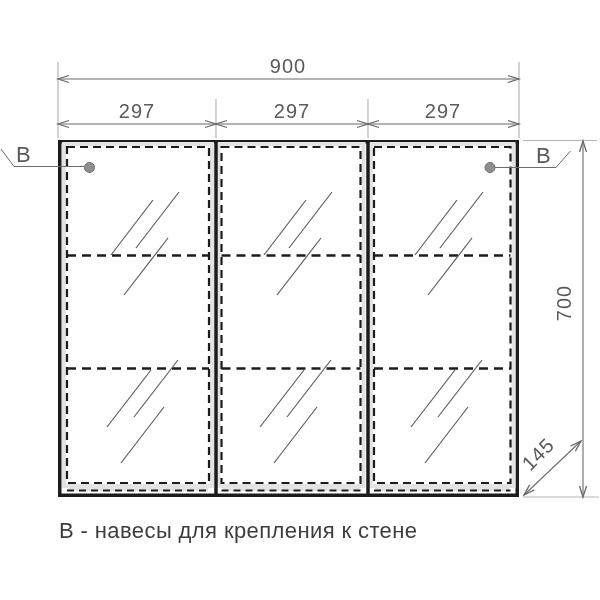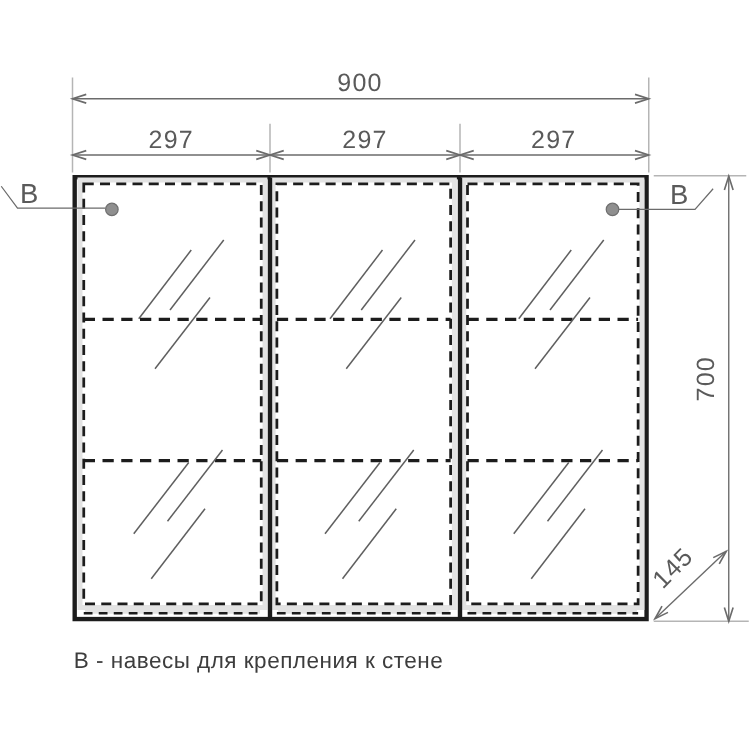--- a/index.html
+++ b/index.html
@@ -30,21 +30,21 @@
   .dim{stroke:var(--dimension-line);stroke-width:1.1;fill:none;}
   .arrow{stroke:var(--dimension-line);stroke-width:1.3;fill:none;stroke-linejoin:miter;}
   .ext{stroke:var(--extension-line);stroke-width:1.2;fill:none;}
   .leader{stroke:var(--dimension-line);stroke-width:1;fill:none;}
   .dot{fill:var(--hinge-dot);stroke:#6f6f6f;stroke-width:1;}
   .dimtext{fill:var(--dimension-text);font-family:"Liberation Sans",sans-serif;font-size:20px;letter-spacing:1px;}
   .btext{fill:var(--dimension-text);font-family:"Liberation Sans",sans-serif;font-size:22px;}
   .hatch{stroke:var(--glass-hatch);stroke-width:1.2;fill:none;}
   .caption{
     position:absolute;left:59px;top:518px;width:520px;
-    color:var(--caption-text);font-size:18px;letter-spacing:.4px;font-weight:400;
+    color:var(--caption-text);font-size:22px;letter-spacing:.4px;font-weight:400;
   }
 </style>
 </head>
 <body>
 
 <div class="stage">
   <svg width="600" height="600" viewBox="0 0 600 600">
 
     <g>
       <line class="ext" x1="58" y1="62" x2="58" y2="138"></line>

